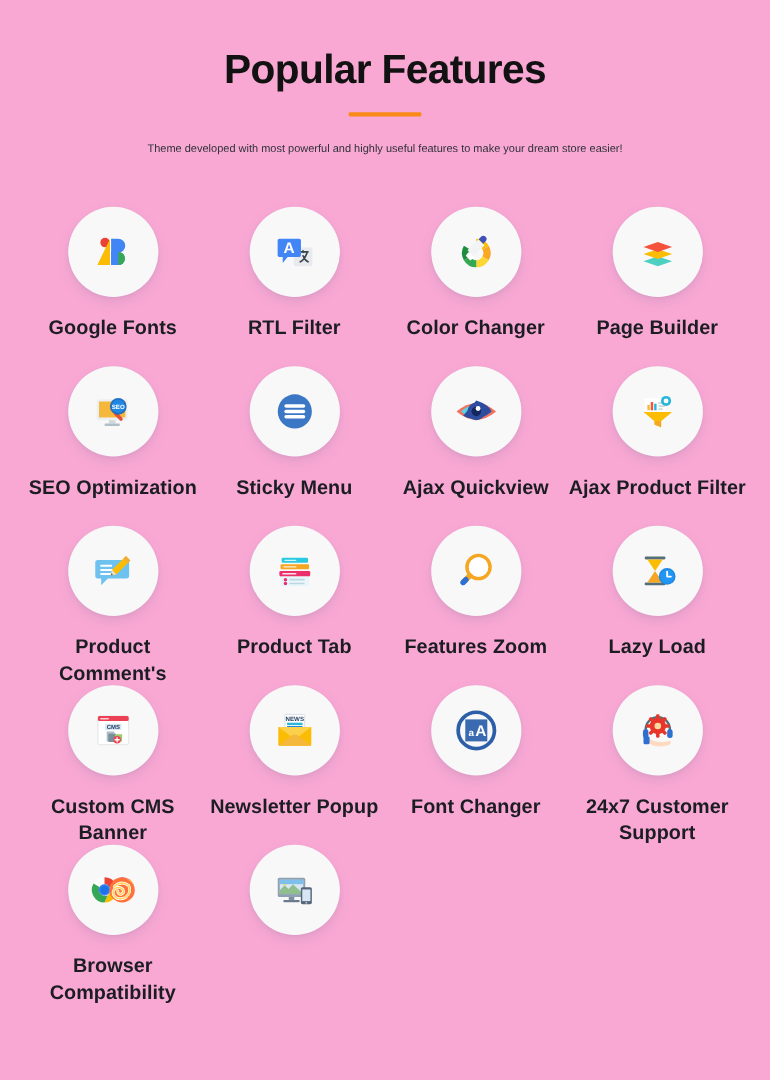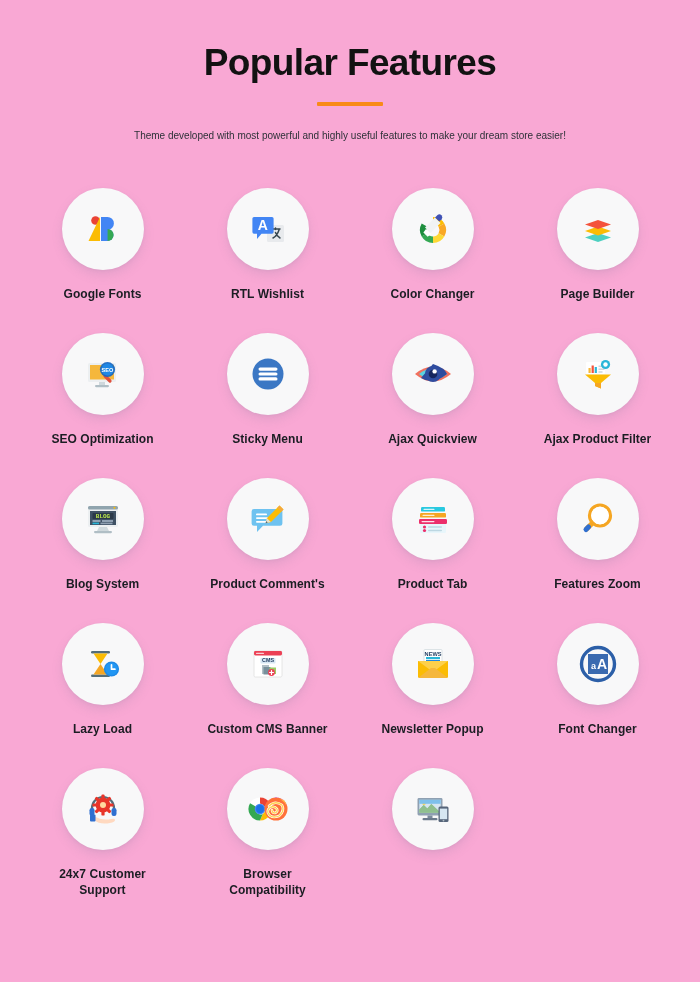--- a/index.html
+++ b/index.html
@@ -82,21 +82,21 @@
     display: flex;
     align-items: center;
     justify-content: center;
     flex: 0 0 auto;
   }
 
   .icon-circle svg { display: block; }
 
   .feature-label {
     margin-top: 17px;
-    font-size: 12px;
+    font-size: 18px;
     font-weight: 700;
     color: #1b1d23;
     line-height: 1.32;
     letter-spacing: 0.05px;
     white-space: pre-line;
   }
 </style>
 </head>
 <body>
 
@@ -130,21 +130,21 @@
       <div class="icon-circle">
         <span>
           <svg width="40" height="40" viewBox="0 0 40 40">
             <rect x="19" y="16" width="17" height="17" rx="1.5" fill="#e8eaed"></rect>
             <path d="M23 20 h9 M27.5 19 v1.5 M31 21 q-2 6 -6 8 M27.5 23.5 q1.5 4 4.5 5.5" stroke="#37474f" stroke-width="1.5" fill="none" stroke-linecap="round"></path>
             <path d="M6 8 h18 a1.6 1.6 0 0 1 1.6 1.6 v13.5 a1.6 1.6 0 0 1 -1.6 1.6 H13.5 L9 30 v-5.3 H6 a1.6 1.6 0 0 1 -1.6 -1.6 V9.6 A1.6 1.6 0 0 1 6 8 Z" fill="#4285f4"></path>
             <text x="14.8" y="21" font-family="'Liberation Sans',sans-serif" font-size="14" font-weight="700" fill="#ffffff" text-anchor="middle">A</text>
           </svg>
         </span>
       </div>
-      <div class="feature-label">RTL Wishlist</div>
+      <div class="feature-label">RTL Filter</div>
     </div>
 
     <div class="feature-item">
       <div class="icon-circle">
         <span>
           <svg width="40" height="40" viewBox="0 0 40 40">
             <g transform="translate(20,21)">
               <path d="M0,-13 A13,13 0 0 1 11.3,-6.5 L5.6,-3.2 A6.5,6.5 0 0 0 0,-6.5 Z" fill="#fbbc04"></path>
               <path d="M11.3,-6.5 A13,13 0 0 1 11.3,6.5 L5.6,3.2 A6.5,6.5 0 0 0 5.6,-3.2 Z" fill="#f9a825"></path>
               <path d="M11.3,6.5 A13,13 0 0 1 0,13 L0,6.5 A6.5,6.5 0 0 0 5.6,3.2 Z" fill="#fdd835"></path>
@@ -236,41 +236,20 @@
             <circle cx="27.5" cy="10.5" r="4.6" fill="#29b6d8"></circle>
             <circle cx="27.5" cy="10.5" r="2.2" fill="#ffffff"></circle>
             <path d="M7 20.5 h26 L23 29 v5.5 l-6 -2.6 V29 Z" fill="#fbbc04"></path>
             <path d="M17 29 v2.9 l6 2.6 V29 Z" fill="#f5a623"></path>
           </svg>
         </span>
       </div>
       <div class="feature-label">Ajax Product Filter</div>
     </div>
 
-    <div class="feature-item">
-      <div class="icon-circle">
-        <span>
-          <svg width="40" height="40" viewBox="0 0 40 40">
-            <rect x="5" y="7" width="30" height="21" rx="1.6" fill="#eceff1"></rect>
-            <rect x="5" y="7" width="30" height="3.6" rx="1.6" fill="#90a4ae"></rect>
-            <circle cx="31.5" cy="8.8" r="1" fill="#fbbc04"></circle>
-            <rect x="7" y="12" width="26" height="14" fill="#3f5164"></rect>
-            <rect x="9.5" y="14" width="21" height="6" rx="0.8" fill="#2b3949"></rect>
-            <text x="20" y="19.2" font-family="'Liberation Mono',monospace" font-size="6" font-weight="700" fill="#b9e44c" text-anchor="middle">BLOG</text>
-            <rect x="9.5" y="21" width="8" height="2" fill="#8fa0b2"></rect>
-            <rect x="19" y="21" width="11" height="2" fill="#8fa0b2"></rect>
-            <rect x="9.5" y="23.6" width="6.5" height="1.6" fill="#29b6d8"></rect>
-            <rect x="17.5" y="23.6" width="12" height="1.6" fill="#8fa0b2"></rect>
-            <path d="M16 28 h8 l2 4 h-12 Z" fill="#cfd8dc"></path>
-            <rect x="11" y="32" width="18" height="2.2" rx="1.1" fill="#b0bec5"></rect>
-          </svg>
-        </span>
-      </div>
-      <div class="feature-label">Blog System</div>
-    </div>
 
     <div class="feature-item">
       <div class="icon-circle">
         <span>
           <svg width="40" height="40" viewBox="0 0 40 40">
             <path d="M6 10 h26 a2.4 2.4 0 0 1 2.4 2.4 v12 a2.4 2.4 0 0 1 -2.4 2.4 H15 L9 33 v-6.2 H6 A2.4 2.4 0 0 1 3.6 24.4 V12.4 A2.4 2.4 0 0 1 6 10 Z" fill="#6ec2f0"></path>
             <rect x="8" y="14.5" width="11" height="1.8" rx="0.9" fill="#ffffff"></rect>
             <rect x="8" y="18.2" width="15" height="1.8" rx="0.9" fill="#ffffff"></rect>
             <rect x="8" y="21.9" width="12" height="1.8" rx="0.9" fill="#ffffff"></rect>
             <path d="M31.5 6.5 l4 4 -12.5 12.5 -5.2 1.2 1.2 -5.2 Z" fill="#fbbc04"></path>

